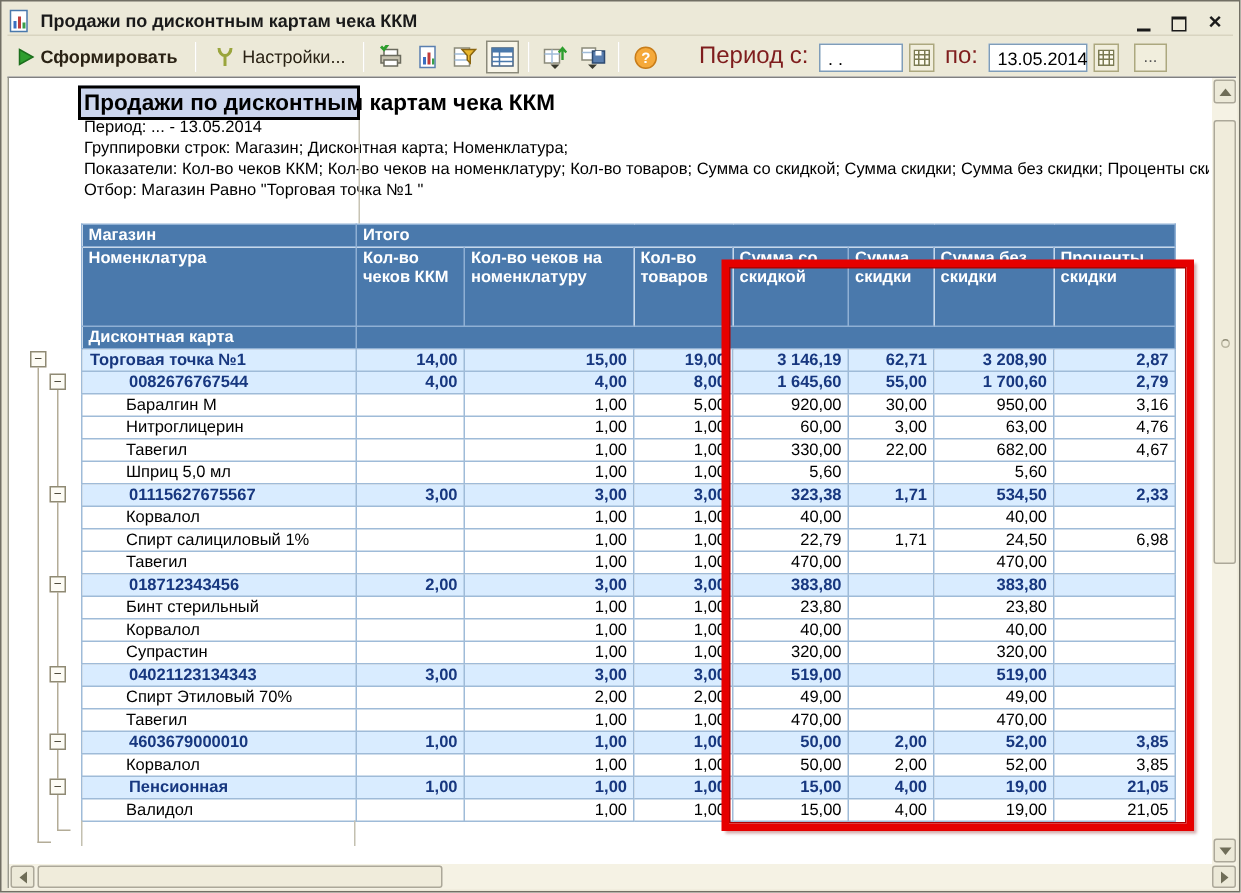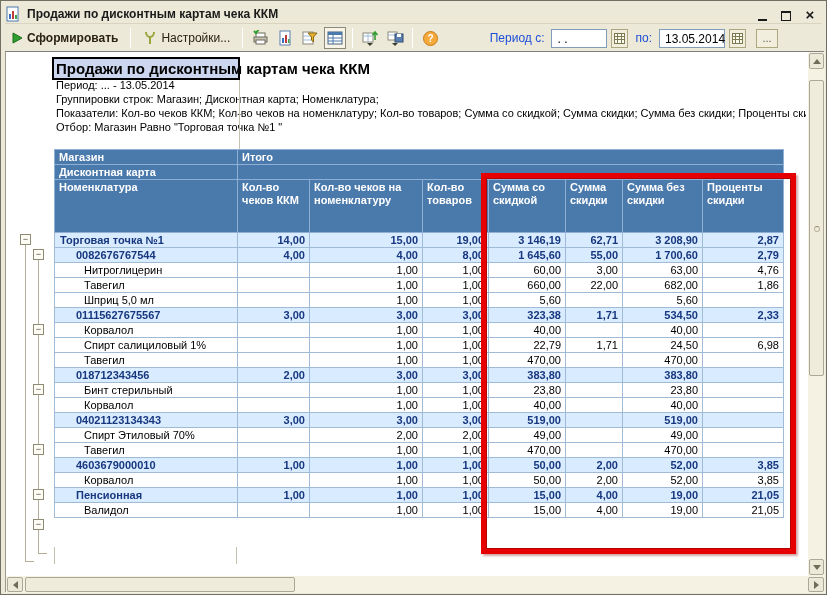--- a/index.html
+++ b/index.html
@@ -22,21 +22,21 @@
   .toolbar { position:absolute; left:4px; top:24px; right:4px; height:26px;
              display:flex; align-items:center; gap:3px; }
   .tbtn { display:flex; align-items:center; gap:4px; padding:2px 5px; height:22px;
           font-size:12px; color:#2a2214; border:1px solid transparent; }
   .tbtn.bold { font-weight:bold; }
   .tico { width:22px; height:22px; display:flex; align-items:center; justify-content:center;
           border:1px solid transparent; }
   .tico.pressed { background:#f8f5e8; border:1px solid #8b8a7a; }
   .tsep { width:1px; height:20px; background:#c6c2ac; border-right:1px solid #fff; margin:0 3px; }
   .spacer { flex:1; }
-  .plabel { font-size:12px; color:#1d4ed8; margin:0 4px; }
+  .plabel { font-size:16px; color:#7f1d1d; margin:0 4px; }
   .dinput { height:19px; background:#fff; border:1px solid #7f9db9; font-size:12px;
             padding:2px 3px 0 5px; color:#000; }
   .dinput.from { width:56px; }
   .dinput.to { width:66px; }
   .calbtn { width:17px; height:19px; background:#f1eedd; border:1px solid #aca87f;
             display:flex; align-items:center; justify-content:center; margin-left:1px; }
   .morebtn { width:22px; height:19px; background:#f1eedd; border:1px solid #aca87f;
              font-size:11px; color:#555; text-align:center; line-height:16px; margin-left:7px; margin-right:44px; }
   
   .content { position:absolute; left:4px; top:50px; width:819px; height:541px;
@@ -56,21 +56,21 @@
                  font-size:11px; line-height:13px; text-align:left; vertical-align:top;
                  border:1px solid #8fb0d4; padding:1px 4px; overflow:hidden; }
   table.rep th.h15 { height:15px; padding:0 4px; line-height:14px; }
   table.rep th.h53 { height:53px; }
   table.rep td { border:1px solid var(--grid-line,#9fbbd8); font-size:11px; height:15px;
                  line-height:13px; padding:0 4px; overflow:hidden; white-space:nowrap; color:#000; background:#fff; }
   table.rep td.num { text-align:right; }
   table.rep tr.group td { background:var(--group-row-bg,#d9ecff); font-weight:bold;
                           color:var(--group-row-text,#17377f); }
   table.rep td.lvl1 { padding-left:5px;margin-top:42px; }
-  table.rep td.lvl2 { padding-left:21px; }
+  table.rep td.lvl2 { padding-left:31px; }
   table.rep td.lvl3 { padding-left:29px; }
   .belowline { position:absolute; width:1px; height:17px; background:#c3c0b0; top:495px; }
   
   .tree-line { position:absolute; background:#b3ac97; }
   .tbox { position:absolute; width:11px; height:11px; background:#fdfcf5; border:1px solid #8f8a74;
           font-size:9px; line-height:8px; text-align:center; color:#4a4636; }
   
   .redbox { position:absolute; left:475px; top:121px; width:315px; height:381px;
             border:5px solid var(--highlight-red,#e60000);
             box-shadow:inset 0 0 0 1px #b30000, 2px 2px 2px rgba(120,0,0,.35); }
@@ -279,34 +279,34 @@
           <col style="width:77px">
             <col style="width:57px">
             <col style="width:80px">
             <col style="width:81px">
         </colgroup>
         <thead>
           <tr>
             <th class="h15">Магазин</th>
             <th class="h15" colspan="7">Итого</th>
           </tr>
-          <tr>
-            <th class="h15">Дисконтная карта</th>
-            <th class="h15" colspan="7"></th>
-          </tr>
           <tr id="col-header-row">
             <th class="h53">Номенклатура</th>
           <th class="h53">Кол-во чеков ККМ</th>
               <th class="h53">Кол-во чеков на номенклатуру</th>
               <th class="h53">Кол-во товаров</th>
               <th class="h53">Сумма со скидкой</th>
               <th class="h53">Сумма скидки</th>
               <th class="h53">Сумма без скидки</th>
               <th class="h53">Проценты скидки</th>
             </tr>
+          <tr>
+            <th class="h15">Дисконтная карта</th>
+            <th class="h15" colspan="7"></th>
+          </tr>
         </thead>
         <tbody id="report-table-body">
             <tr class="group">
               <td class="lvl1">Торговая точка №1</td>
               <td class="num">14,00</td>
               <td class="num">15,00</td>
               <td class="num">19,00</td>
               <td class="num">3 146,19</td>
               <td class="num">62,71</td>
               <td class="num">3 208,90</td>
@@ -316,38 +316,48 @@
               <td class="lvl2">0082676767544</td>
               <td class="num">4,00</td>
               <td class="num">4,00</td>
               <td class="num">8,00</td>
               <td class="num">1 645,60</td>
               <td class="num">55,00</td>
               <td class="num">1 700,60</td>
               <td class="num">2,79</td>
             </tr>
             <tr>
+              <td class="lvl3">Баралгин М</td>
+              <td class="num"></td>
+              <td class="num">1,00</td>
+              <td class="num">5,00</td>
+              <td class="num">920,00</td>
+              <td class="num">30,00</td>
+              <td class="num">950,00</td>
+              <td class="num">3,16</td>
+            </tr>
+            <tr>
               <td class="lvl3">Нитроглицерин</td>
               <td class="num"></td>
               <td class="num">1,00</td>
               <td class="num">1,00</td>
               <td class="num">60,00</td>
               <td class="num">3,00</td>
               <td class="num">63,00</td>
               <td class="num">4,76</td>
             </tr>
             <tr>
               <td class="lvl3">Тавегил</td>
               <td class="num"></td>
               <td class="num">1,00</td>
               <td class="num">1,00</td>
-              <td class="num">660,00</td>
+              <td class="num">330,00</td>
               <td class="num">22,00</td>
               <td class="num">682,00</td>
-              <td class="num">1,86</td>
+              <td class="num">4,67</td>
             </tr>
             <tr>
               <td class="lvl3">Шприц 5,0 мл</td>
               <td class="num"></td>
               <td class="num">1,00</td>
               <td class="num">1,00</td>
               <td class="num">5,60</td>
               <td class="num"></td>
               <td class="num">5,60</td>
               <td class="num"></td>
@@ -413,20 +423,30 @@
               <td class="num"></td>
             </tr>
             <tr>
               <td class="lvl3">Корвалол</td>
               <td class="num"></td>
               <td class="num">1,00</td>
               <td class="num">1,00</td>
               <td class="num">40,00</td>
               <td class="num"></td>
               <td class="num">40,00</td>
+              <td class="num"></td>
+            </tr>
+            <tr>
+              <td class="lvl3">Супрастин</td>
+              <td class="num"></td>
+              <td class="num">1,00</td>
+              <td class="num">1,00</td>
+              <td class="num">320,00</td>
+              <td class="num"></td>
+              <td class="num">320,00</td>
               <td class="num"></td>
             </tr>
             <tr class="group">
               <td class="lvl2">04021123134343</td>
               <td class="num">3,00</td>
               <td class="num">3,00</td>
               <td class="num">3,00</td>
               <td class="num">519,00</td>
               <td class="num"></td>
               <td class="num">519,00</td>

